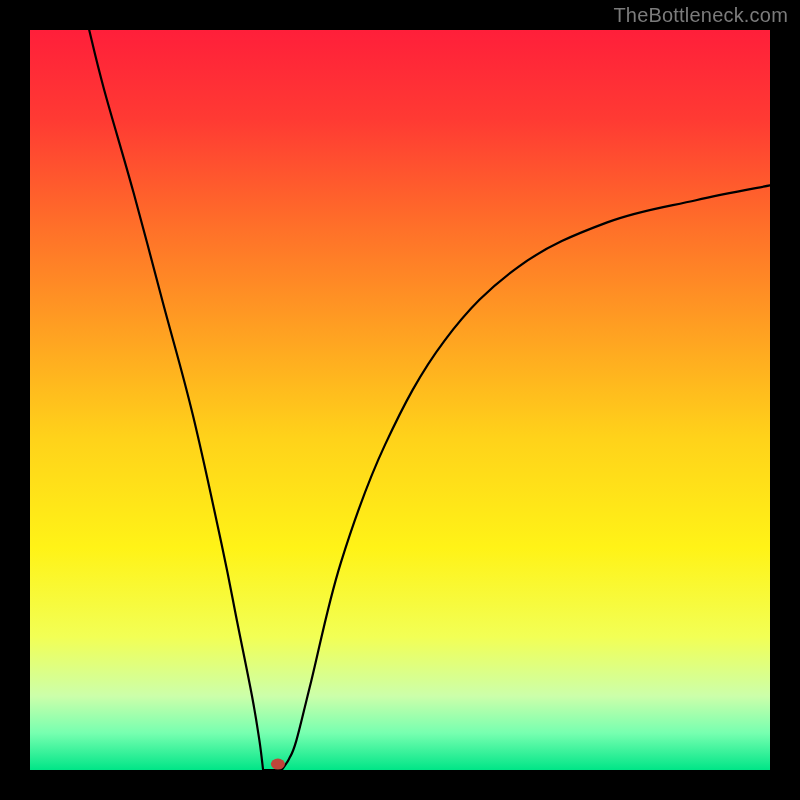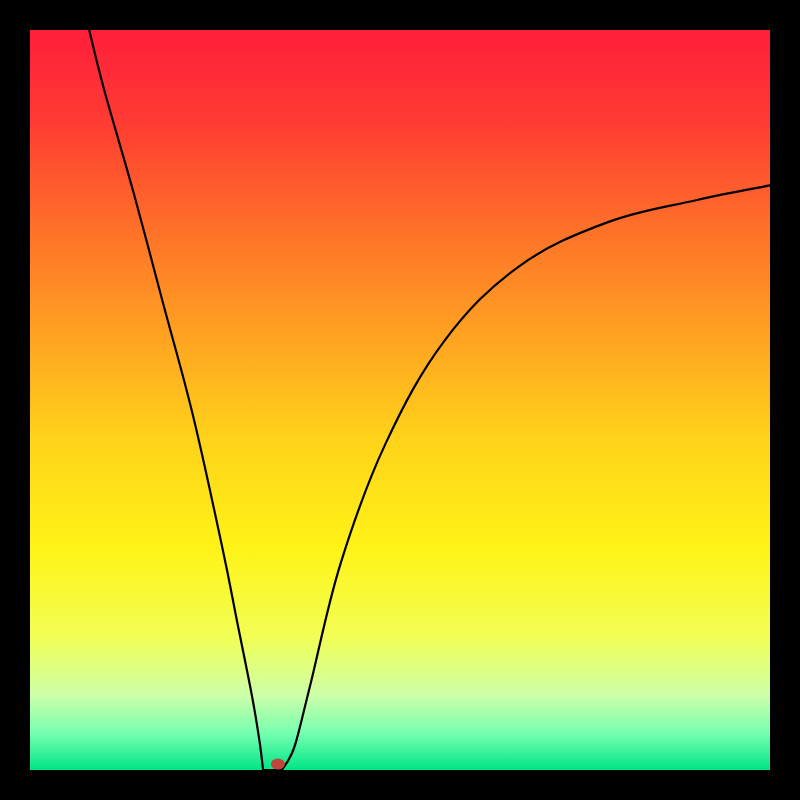--- a/index.html
+++ b/index.html
@@ -54,14 +54,15 @@
             <stop offset="95%" stop-color="#77ffb0"></stop>
             <stop offset="100%" stop-color="#00e587"></stop>
           </linearGradient>
       </defs>
       <rect id="bg-rect" x="0" y="0" width="740" height="740" fill="url(#bg-grad)"></rect>
       <path id="curve-path" fill="none" stroke="#000000" stroke-width="2.2" stroke-linejoin="round" stroke-linecap="round" d="M 59.2 0 C 61.864000000000004 10.655999999999988, 66.008 29.89599999999994, 74 59.19999999999993 C 81.992 88.50399999999992, 92.94400000000002 124.17199999999994, 103.60000000000001 162.79999999999995 C 114.256 201.42799999999997, 122.54399999999998 233.84, 133.2 273.8 C 143.856 313.76, 152.144 340.844, 162.8 384.8 C 173.45600000000002 428.75600000000003, 184.40800000000002 480.704, 192.4 518 C 200.392 555.296, 201.872 565.36, 207.20000000000002 592 C 212.52800000000002 618.64, 218.004 644.688, 222 666 C 225.996 687.312, 227.40200000000002 697.0799999999999, 229.4 710.4 C 231.398 723.72, 232.434 734.672, 233.1 740 L 251.60000000000002 740 L 251.60000000000002 740 C 251.60000000000002 740, 250.26800000000003 741.998, 251.60000000000002 740 C 252.93200000000002 738.002, 256.336 734.228, 259 728.9 C 261.664 723.572, 262.404 724.386, 266.4 710.4 C 270.39599999999996 696.414, 273.20799999999997 683.168, 281.2 651.2 C 289.192 619.2320000000001, 297.48 575.424, 310.8 532.8 C 324.12 490.17599999999993, 336.55199999999996 454.35999999999996, 355.2 414.4 C 373.848 374.44, 390.42400000000004 342.76800000000003, 414.40000000000003 310.8 C 438.37600000000003 278.832, 459.096 258.11199999999997, 488.40000000000003 236.79999999999995 C 517.7040000000001 215.48799999999994, 545.2320000000001 204.38799999999998, 577.2 192.39999999999998 C 609.168 180.41199999999998, 636.696 176.85999999999993, 666 170.19999999999993 C 695.304 163.53999999999994, 726.68 158.06399999999996, 740 155.39999999999998"></path>
       <ellipse id="marker-dot" rx="7" ry="5.5" cx="247.9" cy="734.08" fill="#c0453a"></ellipse>
     </svg>
   </div>
 
+  <div class="watermark">TheBottleneck.com</div>
 
 </div>
 
 </body></html>

